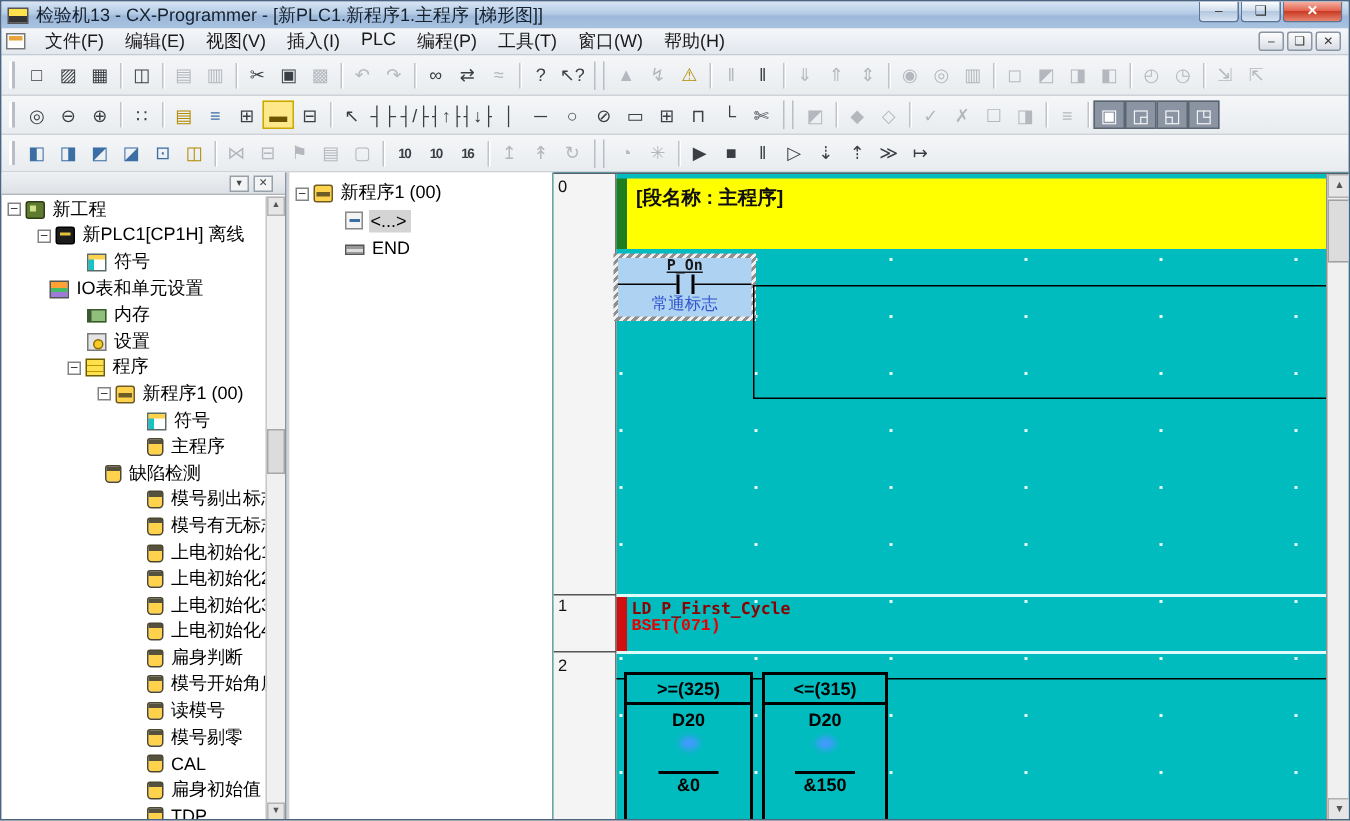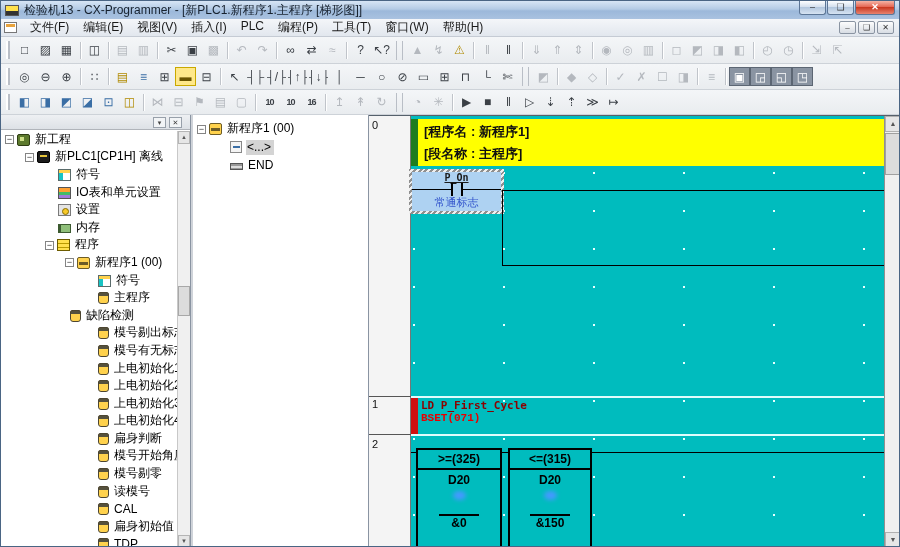--- a/index.html
+++ b/index.html
@@ -323,31 +323,31 @@
           </div>
           <div class="trow" style="padding-left: 24px;">
             <div class="expand">−</div>
             <div class="ticon" data-icon="plc"></div>
             <div class="lbl">新PLC1[CP1H] 离线</div>
           </div>
           <div class="trow" style="padding-left: 57px;">
             <div class="ticon" data-icon="symbol-table"></div>
             <div class="lbl">符号</div>
           </div>
-          <div class="trow" style="padding-left: 57px;">
+          <div class="trow" style="padding-left: 32px;">
             <div class="ticon" data-icon="io-table"></div>
             <div class="lbl">IO表和单元设置</div>
+          </div>
+          <div class="trow" style="padding-left: 57px;">
+            <div class="ticon" data-icon="memory"></div>
+            <div class="lbl">内存</div>
           </div>
           <div class="trow" style="padding-left: 57px;">
             <div class="ticon" data-icon="settings"></div>
             <div class="lbl">设置</div>
-          </div>
-          <div class="trow" style="padding-left: 57px;">
-            <div class="ticon" data-icon="memory"></div>
-            <div class="lbl">内存</div>
           </div>
           <div class="trow" style="padding-left: 44px;">
             <div class="expand">−</div>
             <div class="ticon" data-icon="program-folder"></div>
             <div class="lbl">程序</div>
           </div>
           <div class="trow" style="padding-left: 64px;">
             <div class="expand">−</div>
             <div class="ticon" data-icon="program"></div>
             <div class="lbl">新程序1 (00)</div>
@@ -391,25 +391,25 @@
           <div class="trow" style="padding-left: 97px;">
             <div class="ticon" data-icon="section"></div>
             <div class="lbl">扁身判断</div>
           </div>
           <div class="trow" style="padding-left: 97px;">
             <div class="ticon" data-icon="section"></div>
             <div class="lbl">模号开始角度</div>
           </div>
           <div class="trow" style="padding-left: 97px;">
             <div class="ticon" data-icon="section"></div>
+            <div class="lbl">读模号</div>
+          </div>
+          <div class="trow" style="padding-left: 97px;">
+            <div class="ticon" data-icon="section"></div>
             <div class="lbl">模号剔零</div>
-          </div>
-          <div class="trow" style="padding-left: 97px;">
-            <div class="ticon" data-icon="section"></div>
-            <div class="lbl">读模号</div>
           </div>
           <div class="trow" style="padding-left: 97px;">
             <div class="ticon" data-icon="section"></div>
             <div class="lbl">CAL</div>
           </div>
           <div class="trow" style="padding-left: 97px;">
             <div class="ticon" data-icon="section"></div>
             <div class="lbl">扁身初始值</div>
           </div>
           <div class="trow" style="padding-left: 97px;">
@@ -450,21 +450,20 @@
       <div class="stepnum" style="top:15px;">0</div>
       <div class="mline" style="top:280px;"></div>
       <div class="rungnum" style="top:282px;">1</div>
       <div class="stepnum" style="top:293px;">3</div>
       <div class="mline" style="top:318px;"></div>
       <div class="rungnum" style="top:322px;">2</div>
       <div class="stepnum" style="top:333px;">5</div>
 
       <div class="rail green"></div>
       <div class="banner">
-        <div>[程序名 : 新程序1]</div>
         <div>[段名称 : 主程序]</div>
       </div>
 
       <div class="sel-cell">
         <div class="sel-inner">
           <div class="contact-label">P_On</div>
           <div class="contact-wire-l"></div>
           <div class="contact-wire-r"></div>
           <div class="contact-bar" style="left:calc(50% - 6px);"></div>
           <div class="contact-bar" style="left:calc(50% + 4px);"></div>

